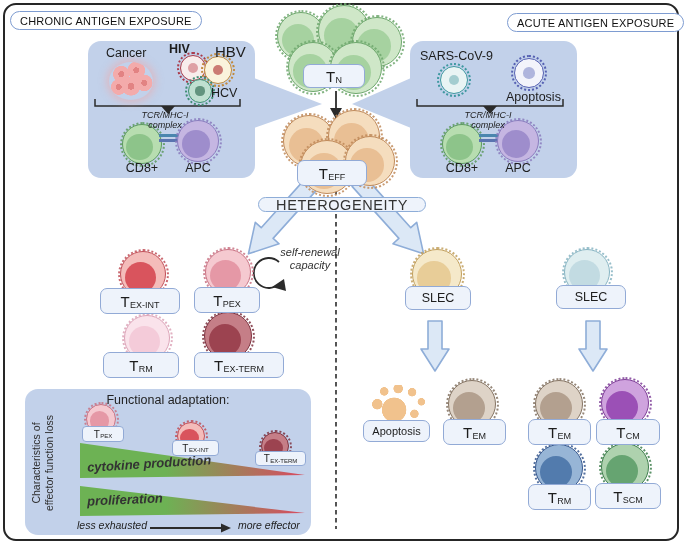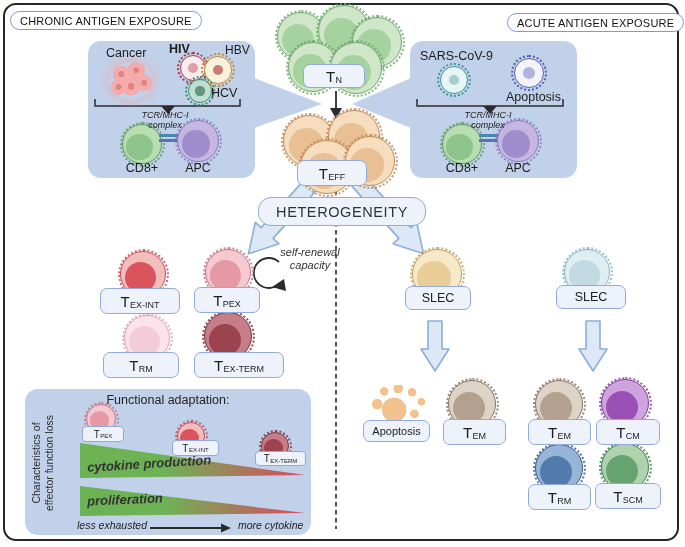--- a/index.html
+++ b/index.html
@@ -44,21 +44,21 @@
     background:linear-gradient(to bottom,#4a86ae 0 3px,rgba(0,0,0,0) 3px 5px,#5a74b0 5px 8px,rgba(0,0,0,0) 8px 13px);}
   .receptor::after{content:"";position:absolute;right:-2px;top:1px;width:5px;height:10px;background:#a83a50;border-radius:1px;}
   .nodebox{position:absolute;background:var(--box_bg,#eef3fb);border:1.5px solid var(--box_border,#92aad6);
     border-radius:7px;display:flex;align-items:center;justify-content:center;z-index:3;box-sizing:border-box;color:#1d1d1d;}
   .nodebox .m{font-size:15px;}
   .nodebox .s{font-size:9px;position:relative;top:3.5px;margin-left:.5px;}
   .nodebox.plain{font-size:12.5px;}
   .nodebox.mini{border-radius:4px;}
   .nodebox.mini .m{font-size:10px;}
   .nodebox.mini .s{font-size:6px;top:2px;}
-  .banner{position:absolute;left:258px;top:197px;width:168px;height:29px;background:var(--box_bg,#eef3fb);
+  .banner{position:absolute;left:258px;top:197px;width:168px;height:15px;background:var(--box_bg,#eef3fb);
     border:1.6px solid var(--arrow_stroke,#8eadd8);border-radius:13px;display:flex;align-items:center;justify-content:center;
     font-size:14.5px;letter-spacing:.6px;color:#333;z-index:3;box-sizing:border-box;}
   .lbl{position:absolute;z-index:3;color:#1d1d1d;}
   .it{font-style:italic;}
   .ctr{text-align:center;}
   .wedgelbl{position:absolute;z-index:3;font-style:italic;font-weight:bold;font-size:13px;color:#333;}
   .vlabel{position:absolute;left:-22px;top:450px;width:130px;height:26px;transform:rotate(-90deg);
     text-align:center;font-size:10.5px;line-height:1.2;color:#2e2e2e;z-index:3;}
 </style>
 </head>
@@ -153,21 +153,21 @@
     <span class="m">T</span>
       <span class="s">EFF</span>
   </div>
 
   <div class="banner">HETEROGENEITY</div>
 
   <div class="lbl" style="left:106px;top:46px;font-size:12.5px;">Cancer</div>
   <div class="cancer" style="left: 109px; top: 62px; width: 44px; height: 38px; --cb: #e9a0a0; --co: #f3abab; --ci: #e28383;"></div>
   <div class="lbl" style="left:169px;top:42px;font-size:12.5px;font-weight:bold;">HIV</div>
   <div class="virus" style="left: 180px; top: 55px; width: 26px; height: 26px; --cb: #a93a4a; --co: #f8edec; --ci: #cf7680;"></div>
-  <div class="lbl" style="left:215px;top:43px;font-size:12px;margin-left:10px;">HBV</div>
+  <div class="lbl" style="left:215px;top:43px;font-size:15px;">HBV</div>
   <div class="virus" style="left: 204px; top: 56px; width: 28px; height: 28px; --cb: #c08a3e; --co: #faf3dc; --ci: #b23a3a;"></div>
   <div class="virus" style="left: 188px; top: 79px; width: 24px; height: 24px; --cb: #3f8f74; --co: #bfe0d0; --ci: #2f6b52;"></div>
   <div class="lbl" style="left:211px;top:86px;font-size:12.5px;">HCV</div>
   <div class="lbl it ctr" style="left:133px;top:110px;width:64px;font-size:9px;line-height:1.15;">
     <div>TCR/MHC-I</div>
     <div>complex</div>
   </div>
   <div class="cell" style="left: 122px; top: 124px; width: 40px; height: 40px; --cb: #5c9a5f; --co: #b7ddb0; --ci: #8dc48a;"></div>
   <div class="receptor" style="left:159px;top:134px;"></div>
   <div class="cell" style="left: 177px; top: 120px; width: 42px; height: 42px; --cb: #8a7cbe; --co: #c5b6e2; --ci: #9e8dcc;"></div>
@@ -263,14 +263,14 @@
       <span class="s">EX-INT</span>
   </div>
   <div class="cell" style="left: 261px; top: 432px; width: 28px; height: 28px; --cb: #7e3340; --co: #c57e87; --ci: #9c4350;"></div>
   <div class="nodebox mini" style="left:255px;top:451px;width:51px;height:15px;">
     <span class="m">T</span>
       <span class="s">EX-TERM</span>
   </div>
   <div class="wedgelbl" style="left:87px;top:456px;transform:rotate(-3.5deg);">cytokine production</div>
   <div class="wedgelbl" style="left:87px;top:492px;transform:rotate(-2.5deg);">proliferation</div>
   <div class="lbl it" style="left:77px;top:519px;font-size:10.5px;color:#222;">less exhausted</div>
-  <div class="lbl it" style="left:238px;top:519px;font-size:10.5px;color:#222;">more cytokine</div>
+  <div class="lbl it" style="left:238px;top:519px;font-size:10.5px;color:#222;">more effector</div>
 </div>
 
 </body></html>

